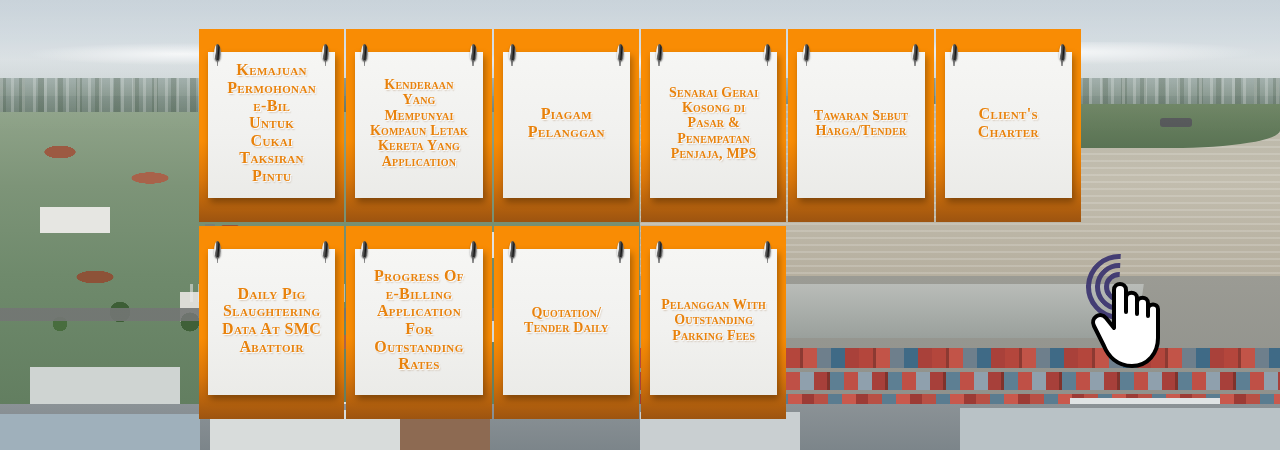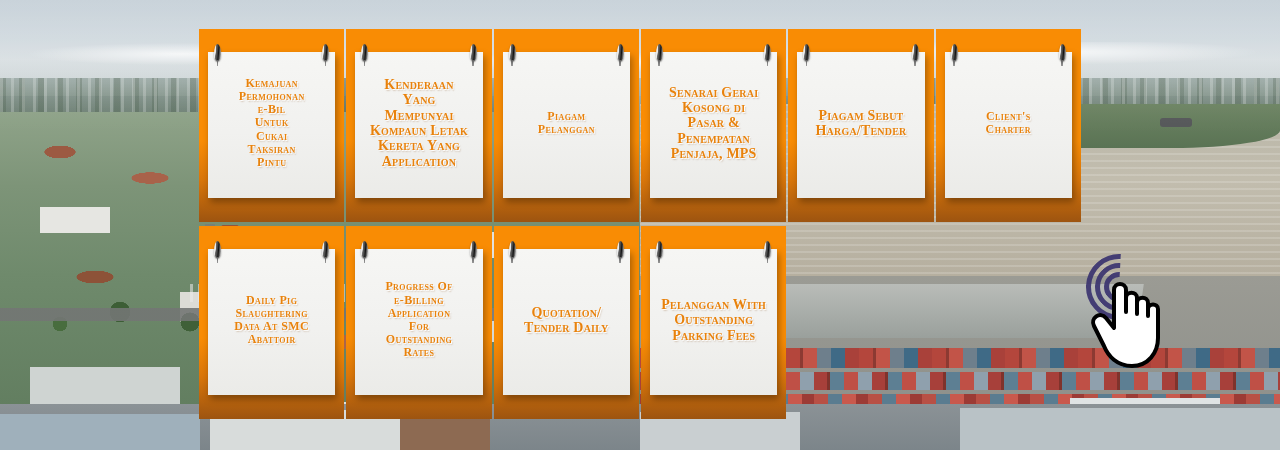--- a/index.html
+++ b/index.html
@@ -232,21 +232,21 @@
     position:absolute;
     left: 2.5px; bottom: -5px;
     width: 1.5px; height: 6px;
     background: linear-gradient(180deg,#5e5e5e,#9a9a9a);
   }
 
   .note-title {
     font-family: "Liberation Serif", serif;
     font-variant: small-caps;
     font-weight: 700;
-    font-size: 12px;
+    font-size: 16px;
     line-height: 1.10;
     letter-spacing: .4px;
     text-align: center;
     color: #E8820C;
     text-shadow:
        1px 1px 0 rgba(255,255,255,.95),
       -0.5px -0.5px 0 rgba(255,255,255,.55),
        1.5px 1.5px 1.5px rgba(120,60,0,.22);
     white-space: pre-line;
     user-select: none;
@@ -356,21 +356,21 @@
 Pasar &amp;
 Penempatan
 Penjaja, MPS</div>
       </div>
     </div>
 
     <div class="card">
       <div class="note">
         <span class="pin left"></span>
         <span class="pin right"></span>
-        <div class="note-title tight">Piagam Sebut
+        <div class="note-title tight">Tawaran Sebut
 Harga/Tender</div>
       </div>
     </div>
 
     <div class="card">
       <div class="note">
         <span class="pin left"></span>
         <span class="pin right"></span>
         <div class="note-title">Client's
 Charter</div>

